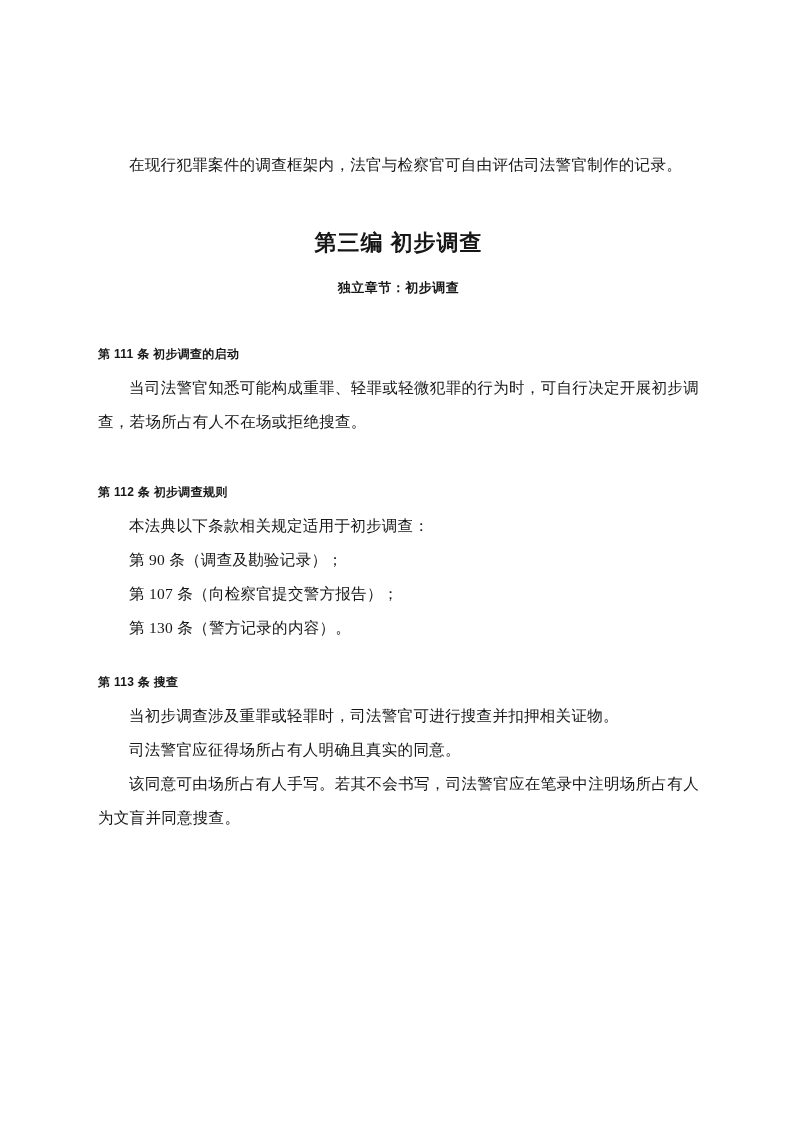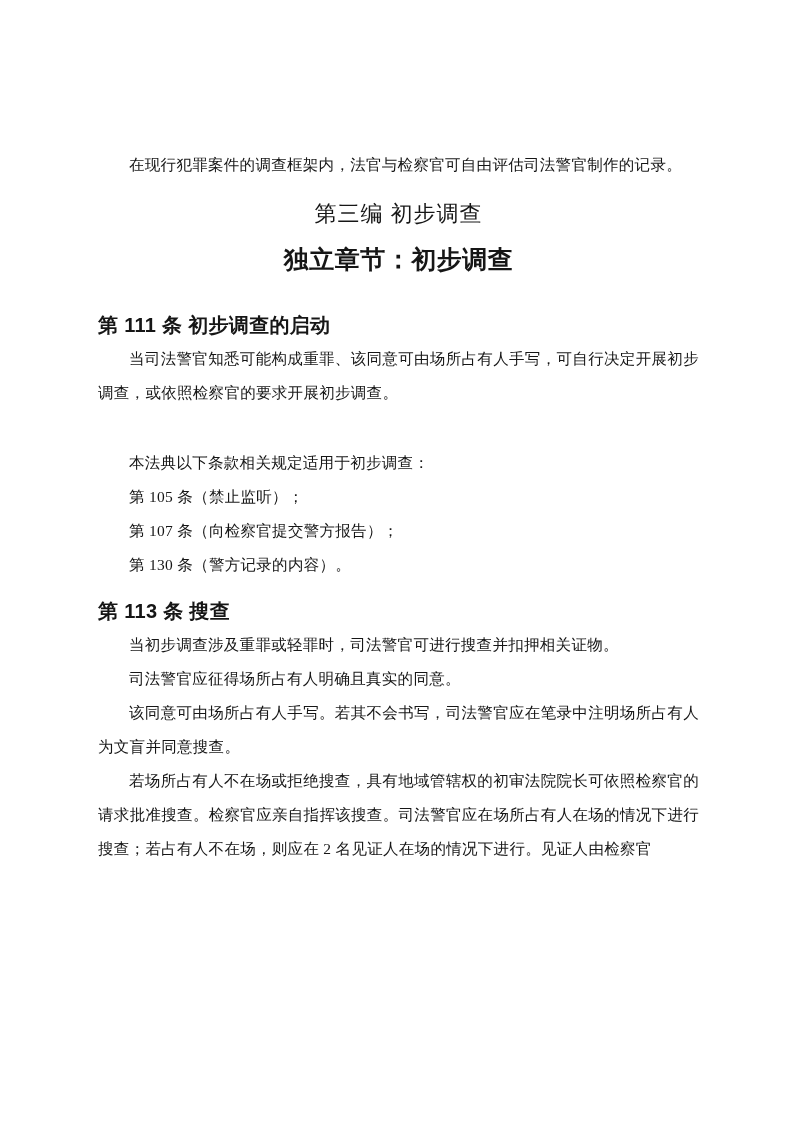--- a/index.html
+++ b/index.html
@@ -23,44 +23,44 @@
   }
   .para {
     font-size: 15.5px;
     line-height: 34px;
     text-align: justify;
     text-justify: inter-ideograph;
     letter-spacing: 0.3px;
   }
   .indent { text-indent: 2em; }
   .part-title {
-    margin-top: 16px;
+    margin-top: 45px;
     font-family: "Liberation Sans", "DejaVu Sans", sans-serif;
-    font-weight: normal;
+    font-weight: bold;
     font-size: 22px;
     line-height: 32px;
     text-align: center;
     letter-spacing: 1px;
   }
   .chapter-title {
     margin-top: 14px;
     font-family: "Liberation Sans", "DejaVu Sans", sans-serif;
     font-weight: bold;
-    font-size: 25px;
+    font-size: 13px;
     line-height: 30px;
     text-align: center;
     letter-spacing: 0.5px;
   }
   .article-111 { margin-top: 34px; }
   .article-112 { margin-top: 36px; }
-  .article-113 { margin-top: 12px; }
+  .article-113 { margin-top: 20px; }
   .article-heading {
     font-family: "Liberation Sans", "DejaVu Sans", sans-serif;
     font-weight: bold;
-    font-size: 20px;
+    font-size: 12px;
     line-height: 34px;
     letter-spacing: 0.3px;
   }
   .page-number {
     position: absolute;
     left: 98px;
     width: 601px;
     top: 1034px;
     text-align: center;
     font-size: 13.5px;
@@ -75,33 +75,33 @@
   <div class="content">
 
     <p class="para indent">在现行犯罪案件的调查框架内，法官与检察官可自由评估司法警官制作的记录。</p>
 
     <h1 class="part-title">第三编 初步调查</h1>
 
     <h2 class="chapter-title">独立章节：初步调查</h2>
 
     <section class="article-111">
       <h3 class="article-heading">第 111 条  初步调查的启动</h3>
-      <p class="para indent">当司法警官知悉可能构成重罪、该同意可由场所占有人手写，可自行决定开展初步调查，或依照检察官的要求开展初步调查。</p>
+      <p class="para indent">当司法警官知悉可能构成重罪、轻罪或轻微犯罪的行为时，可自行决定开展初步调查，若场所占有人不在场或拒绝搜查。</p>
     </section>
 
     <section class="article-112">
+      <h3 class="article-heading">第 112 条  初步调查规则</h3>
       <p class="para indent">本法典以下条款相关规定适用于初步调查：</p>
-      <p class="para indent">第 105 条（禁止监听）；</p>
+      <p class="para indent">第 90 条（调查及勘验记录）；</p>
       <p class="para indent">第 107 条（向检察官提交警方报告）；</p>
       <p class="para indent">第 130 条（警方记录的内容）。</p>
     </section>
 
     <section class="article-113">
       <h3 class="article-heading">第 113 条  搜查</h3>
       <p class="para indent">当初步调查涉及重罪或轻罪时，司法警官可进行搜查并扣押相关证物。</p>
       <p class="para indent">司法警官应征得场所占有人明确且真实的同意。</p>
       <p class="para indent">该同意可由场所占有人手写。若其不会书写，司法警官应在笔录中注明场所占有人为文盲并同意搜查。</p>
-      <p class="para indent">若场所占有人不在场或拒绝搜查，具有地域管辖权的初审法院院长可依照检察官的请求批准搜查。检察官应亲自指挥该搜查。司法警官应在场所占有人在场的情况下进行搜查；若占有人不在场，则应在 2 名见证人在场的情况下进行。见证人由检察官</p>
     </section>
 
   </div>
 
 </div>
 
 </body></html>

